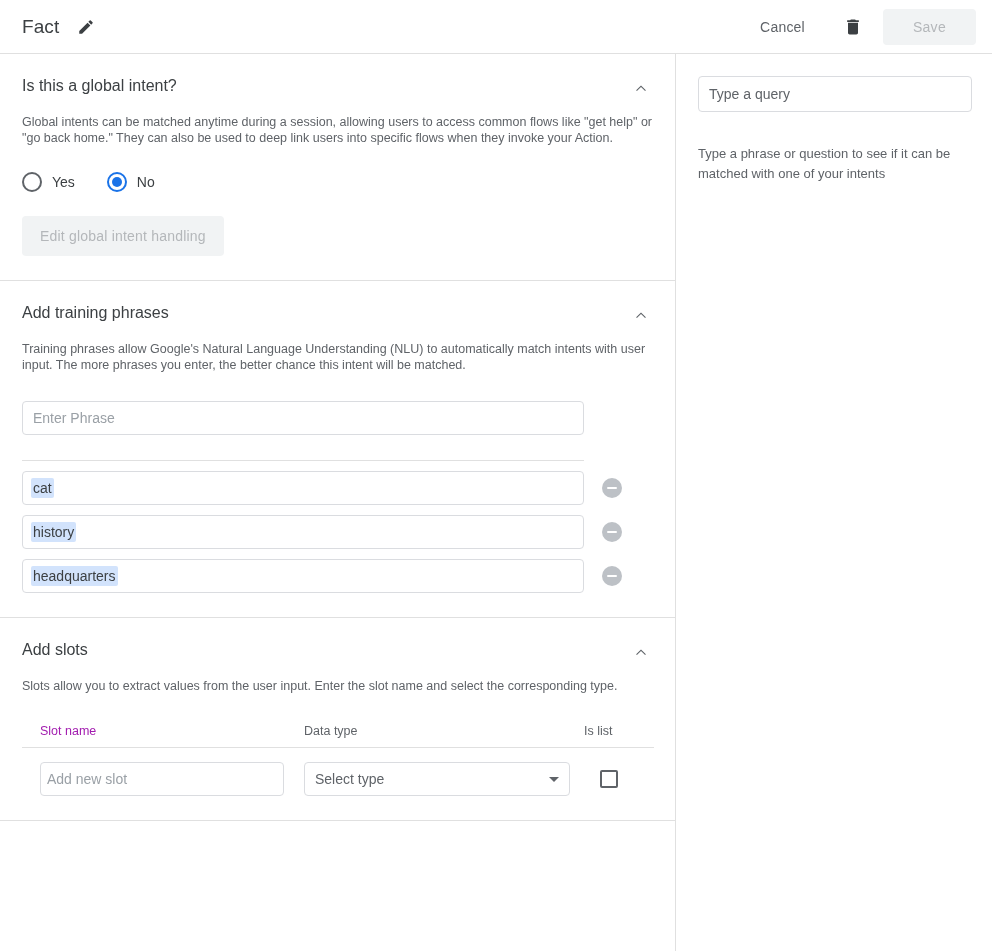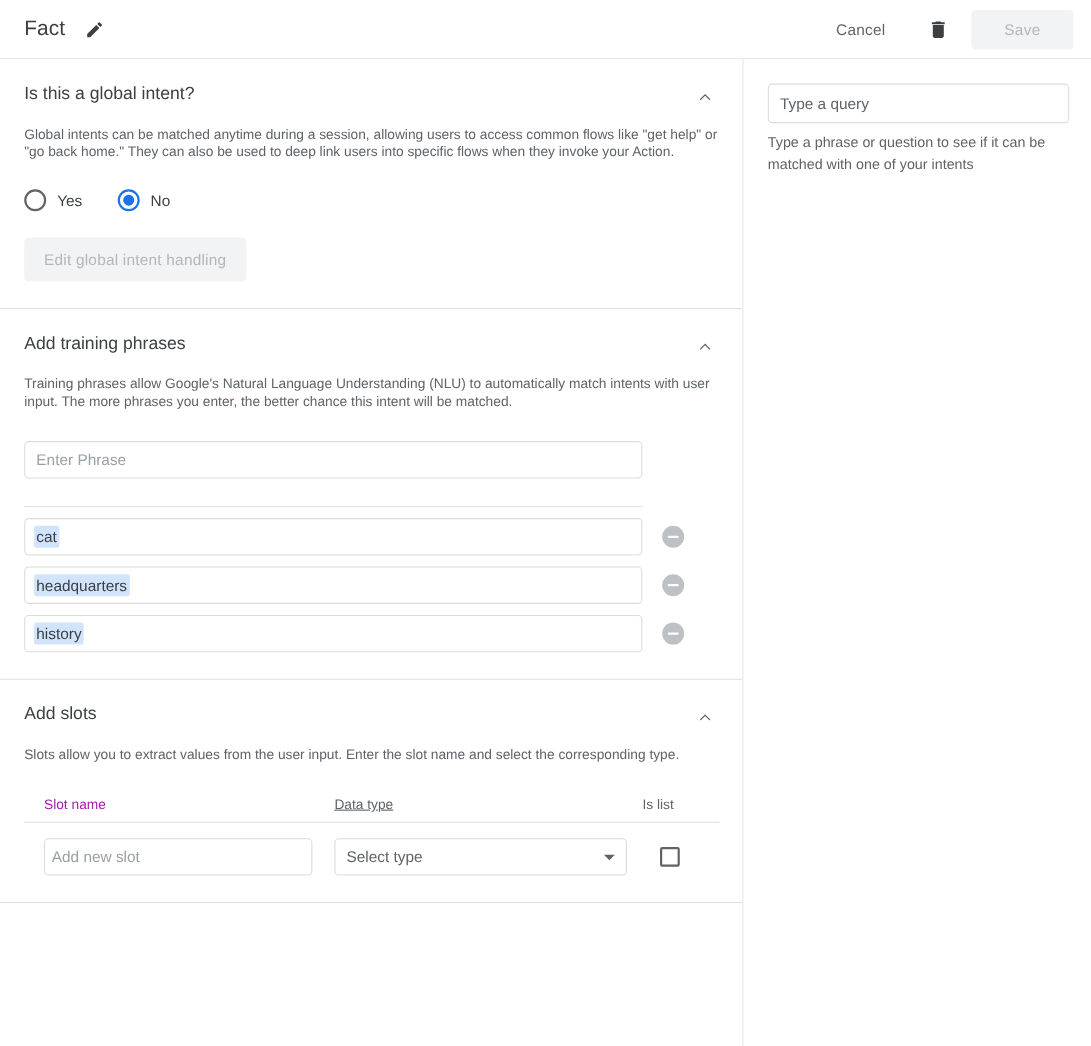--- a/index.html
+++ b/index.html
@@ -266,21 +266,21 @@
   
   .slots-head {
     display: flex;
     align-items: center;
     margin-top: 30px;
     padding-bottom: 9px;
     border-bottom: 1px solid #e0e0e0;
     width: 632px;
   }
   .col-slot-name { width: 282px; font-size: 12.5px; color: #a21caf; padding-left: 18px; box-sizing: border-box; }
-  .col-data-type { width: 280px; font-size: 12.5px; color: #5f6368; text-decoration: underline; }
+  .col-data-type { width: 280px; font-size: 12.5px; color: #5f6368; }
   .col-is-list   { width: 70px;  font-size: 12.5px; color: #5f6368; }
 
   .slot-row {
     display: flex;
     align-items: center;
     width: 632px;
     margin-top: 14px;
   }
   .slot-name-cell { width: 282px; padding-left: 18px; box-sizing: border-box; }
   .slot-name-input {
@@ -337,21 +337,21 @@
     border-radius: 4px;
     padding: 0 10px;
     box-sizing: border-box;
     font-size: 14px;
     color: #3c4043;
     font-family: "Liberation Sans", sans-serif;
     outline: none;
   }
   .query-input::placeholder { color: #5f6368; }
   .query-help {
-    margin-top: 8px;
+    margin-top: 32px;
     font-size: 13px;
     color: #5f6368;
     line-height: 20px;
     max-width: 275px;
   }
 </style>
 </head>
 <body>
 
 <div class="app">
@@ -425,30 +425,30 @@
           <div class="chip-input">
             <span class="chip">cat</span>
           </div>
           <div class="remove-icon">
               <div class="bar"></div>
             </div>
         </div>
 
         <div class="phrase-row">
           <div class="chip-input">
-            <span class="chip">headquarters</span>
+            <span class="chip">history</span>
           </div>
           <div class="remove-icon">
               <div class="bar"></div>
             </div>
         </div>
 
         <div class="phrase-row">
           <div class="chip-input">
-            <span class="chip">history</span>
+            <span class="chip">headquarters</span>
           </div>
           <div class="remove-icon">
               <div class="bar"></div>
             </div>
         </div>
 
       </div>
 
       <div class="section">
         <div class="section-header">

